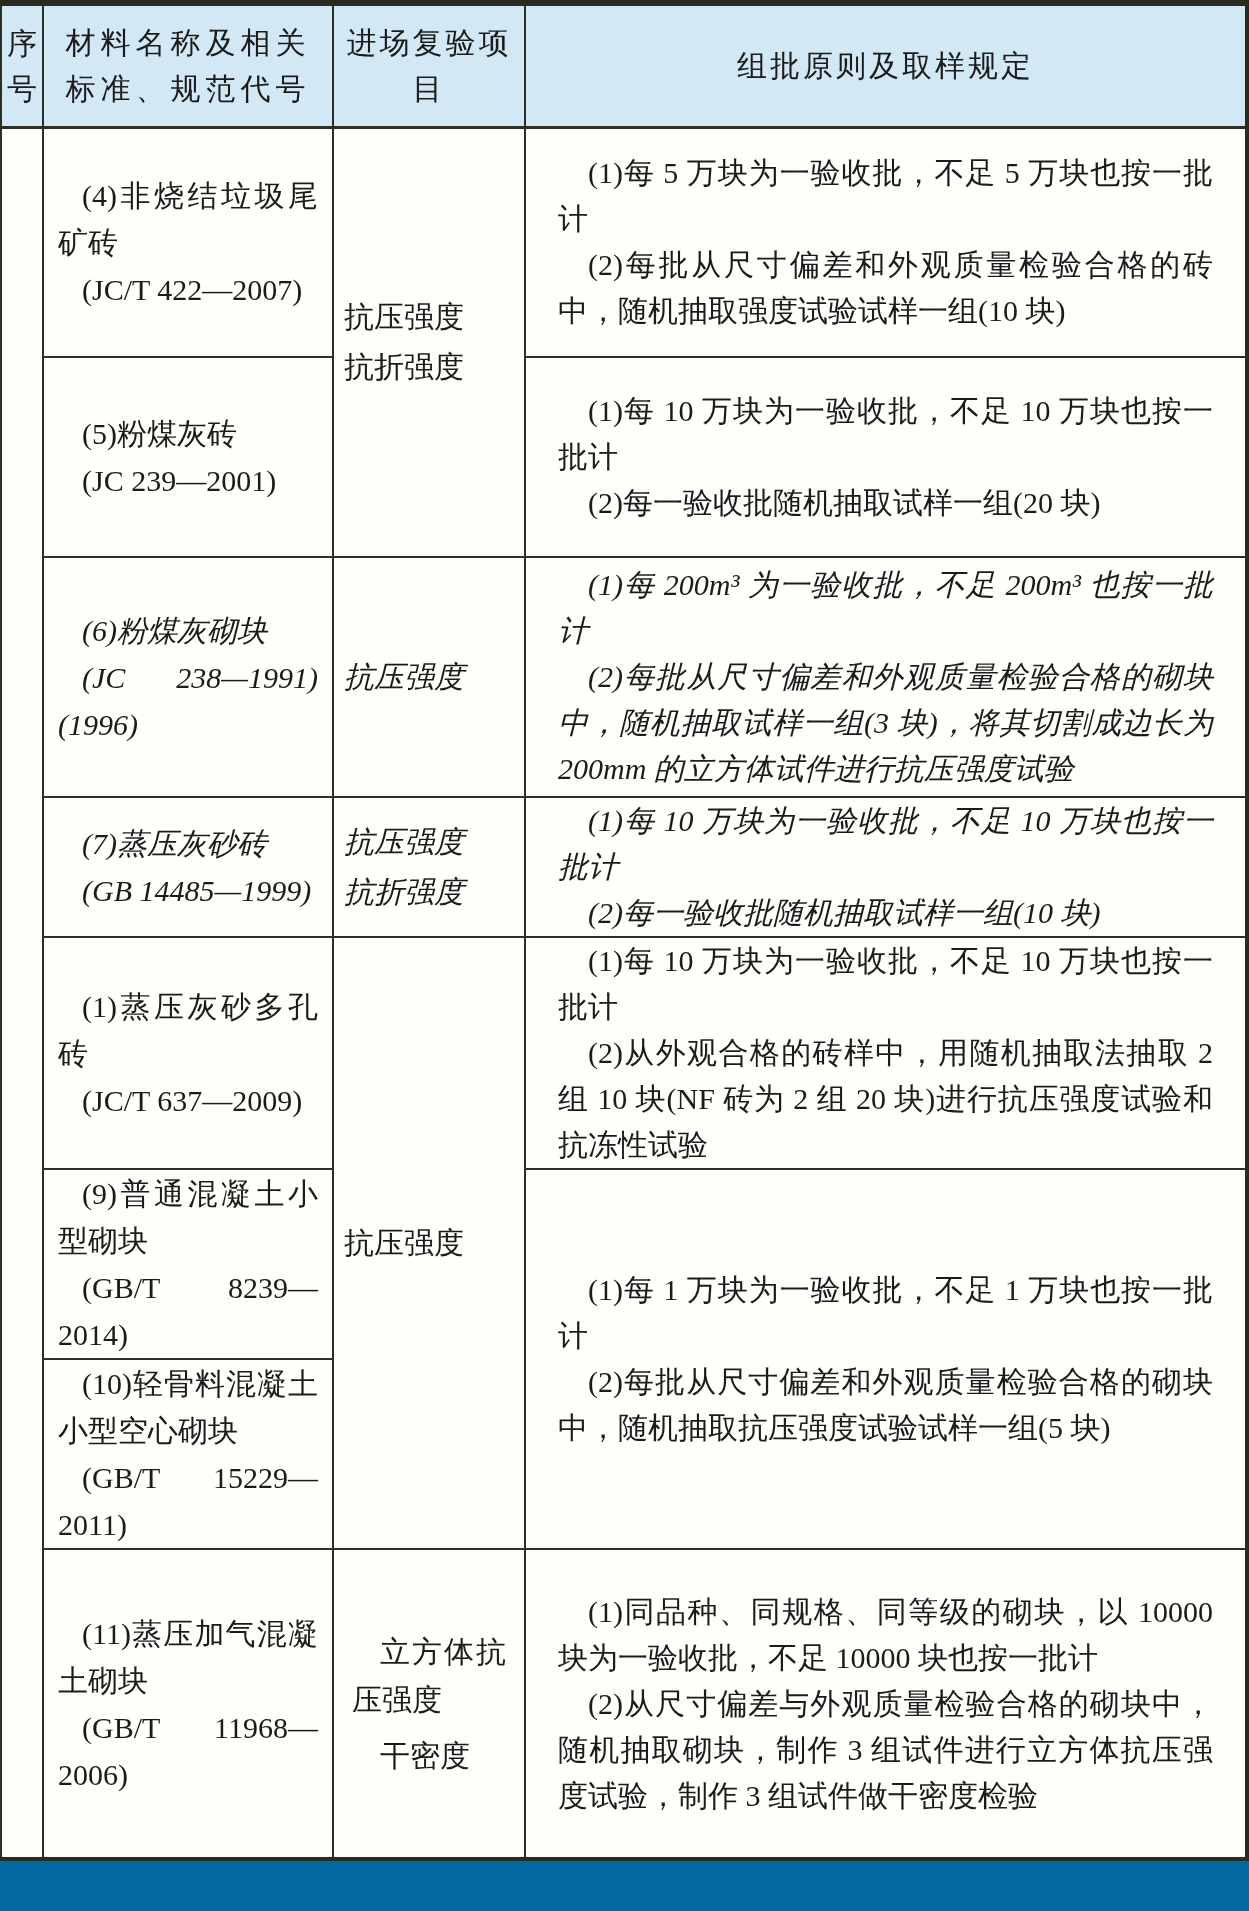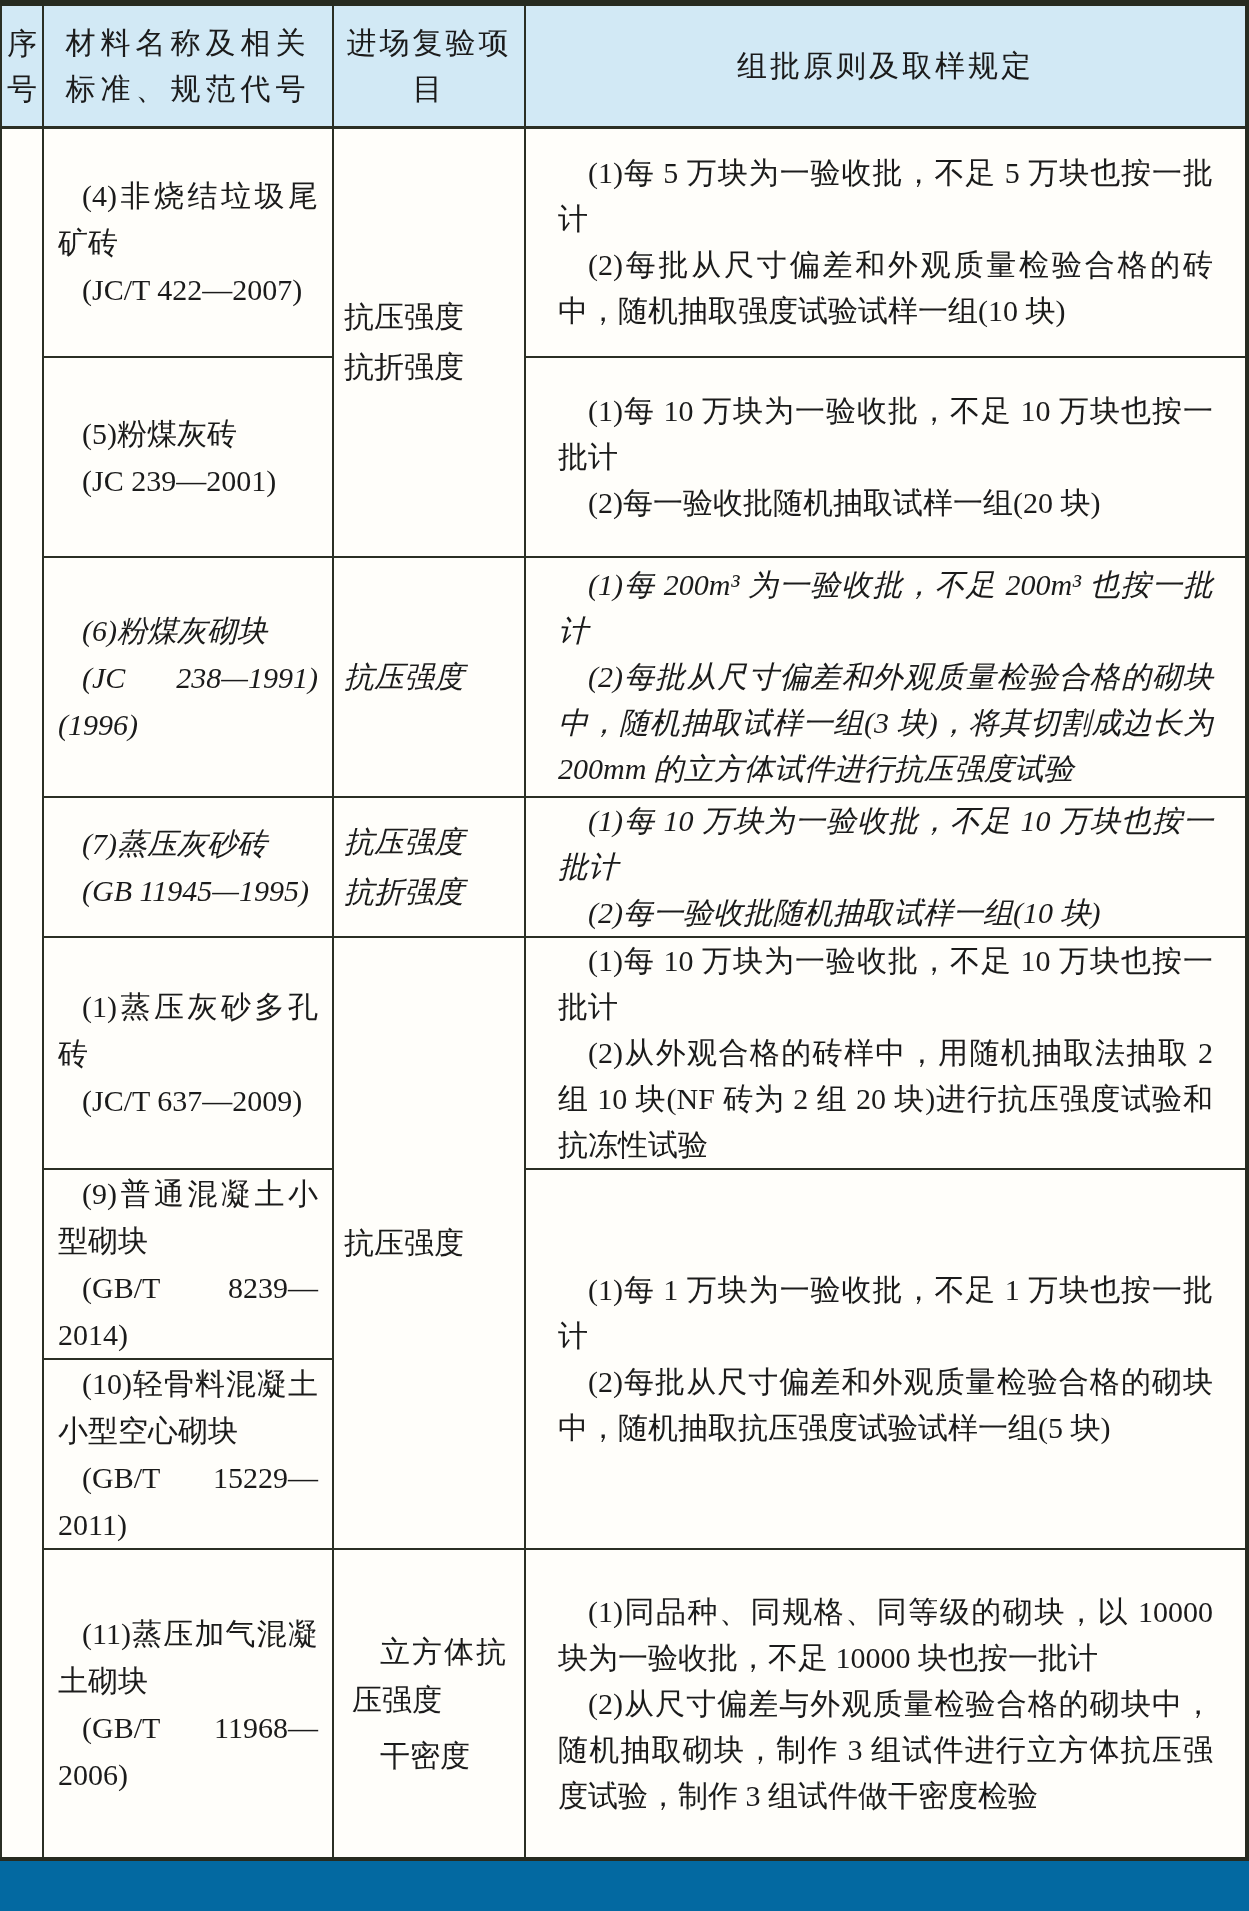--- a/index.html
+++ b/index.html
@@ -144,21 +144,21 @@
           <div>抗压强度</div>
         </td>
         <td class="rule">
           <p>(1)每 200m³ 为一验收批，不足 200m³ 也按一批计</p>
           <p>(2)每批从尺寸偏差和外观质量检验合格的砌块中，随机抽取试样一组(3 块)，将其切割成边长为 200mm 的立方体试件进行抗压强度试验</p>
         </td>
       </tr>
       <tr class="h-r7">
         <td class="mat">
           <p>(7)蒸压灰砂砖</p>
-          <p>(GB 11945—1995)</p>
+          <p>(GB 14485—1999)</p>
         </td>
         <td class="item center">
           <div>抗压强度</div>
           <div>抗折强度</div>
         </td>
         <td class="rule">
           <p>(1)每 10 万块为一验收批，不足 10 万块也按一批计</p>
           <p>(2)每一验收批随机抽取试样一组(10 块)</p>
         </td>
       </tr>

